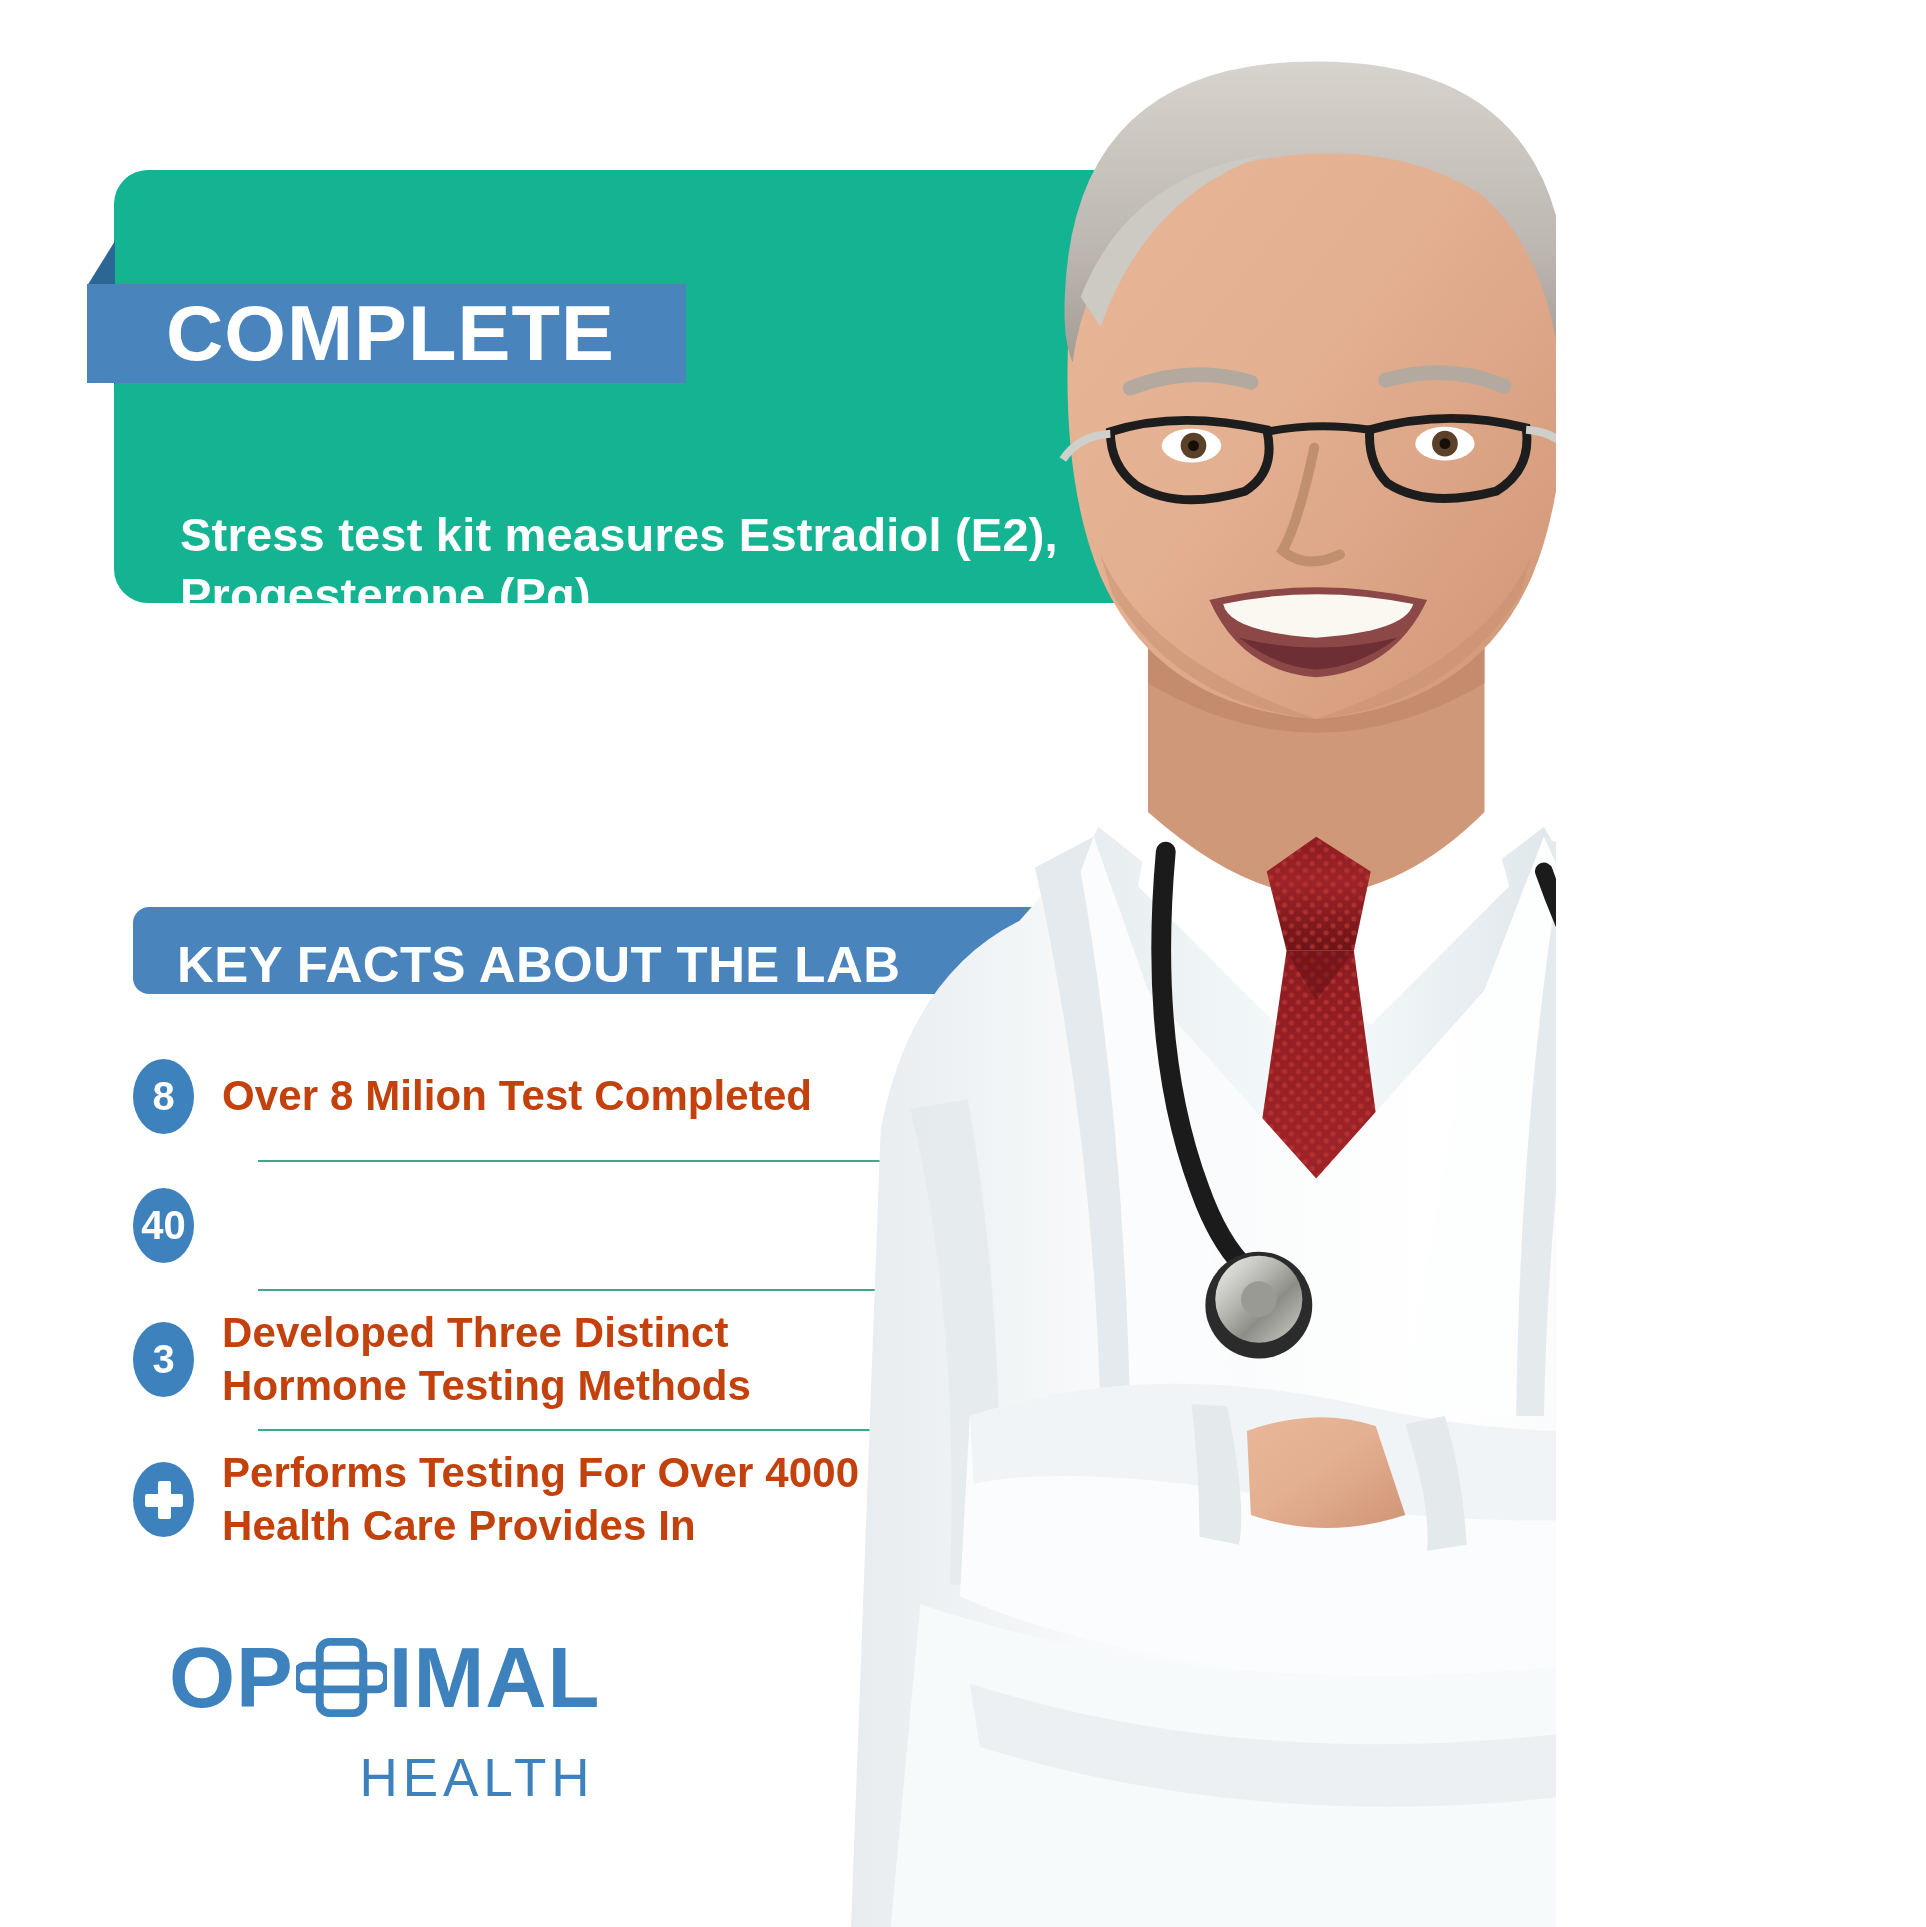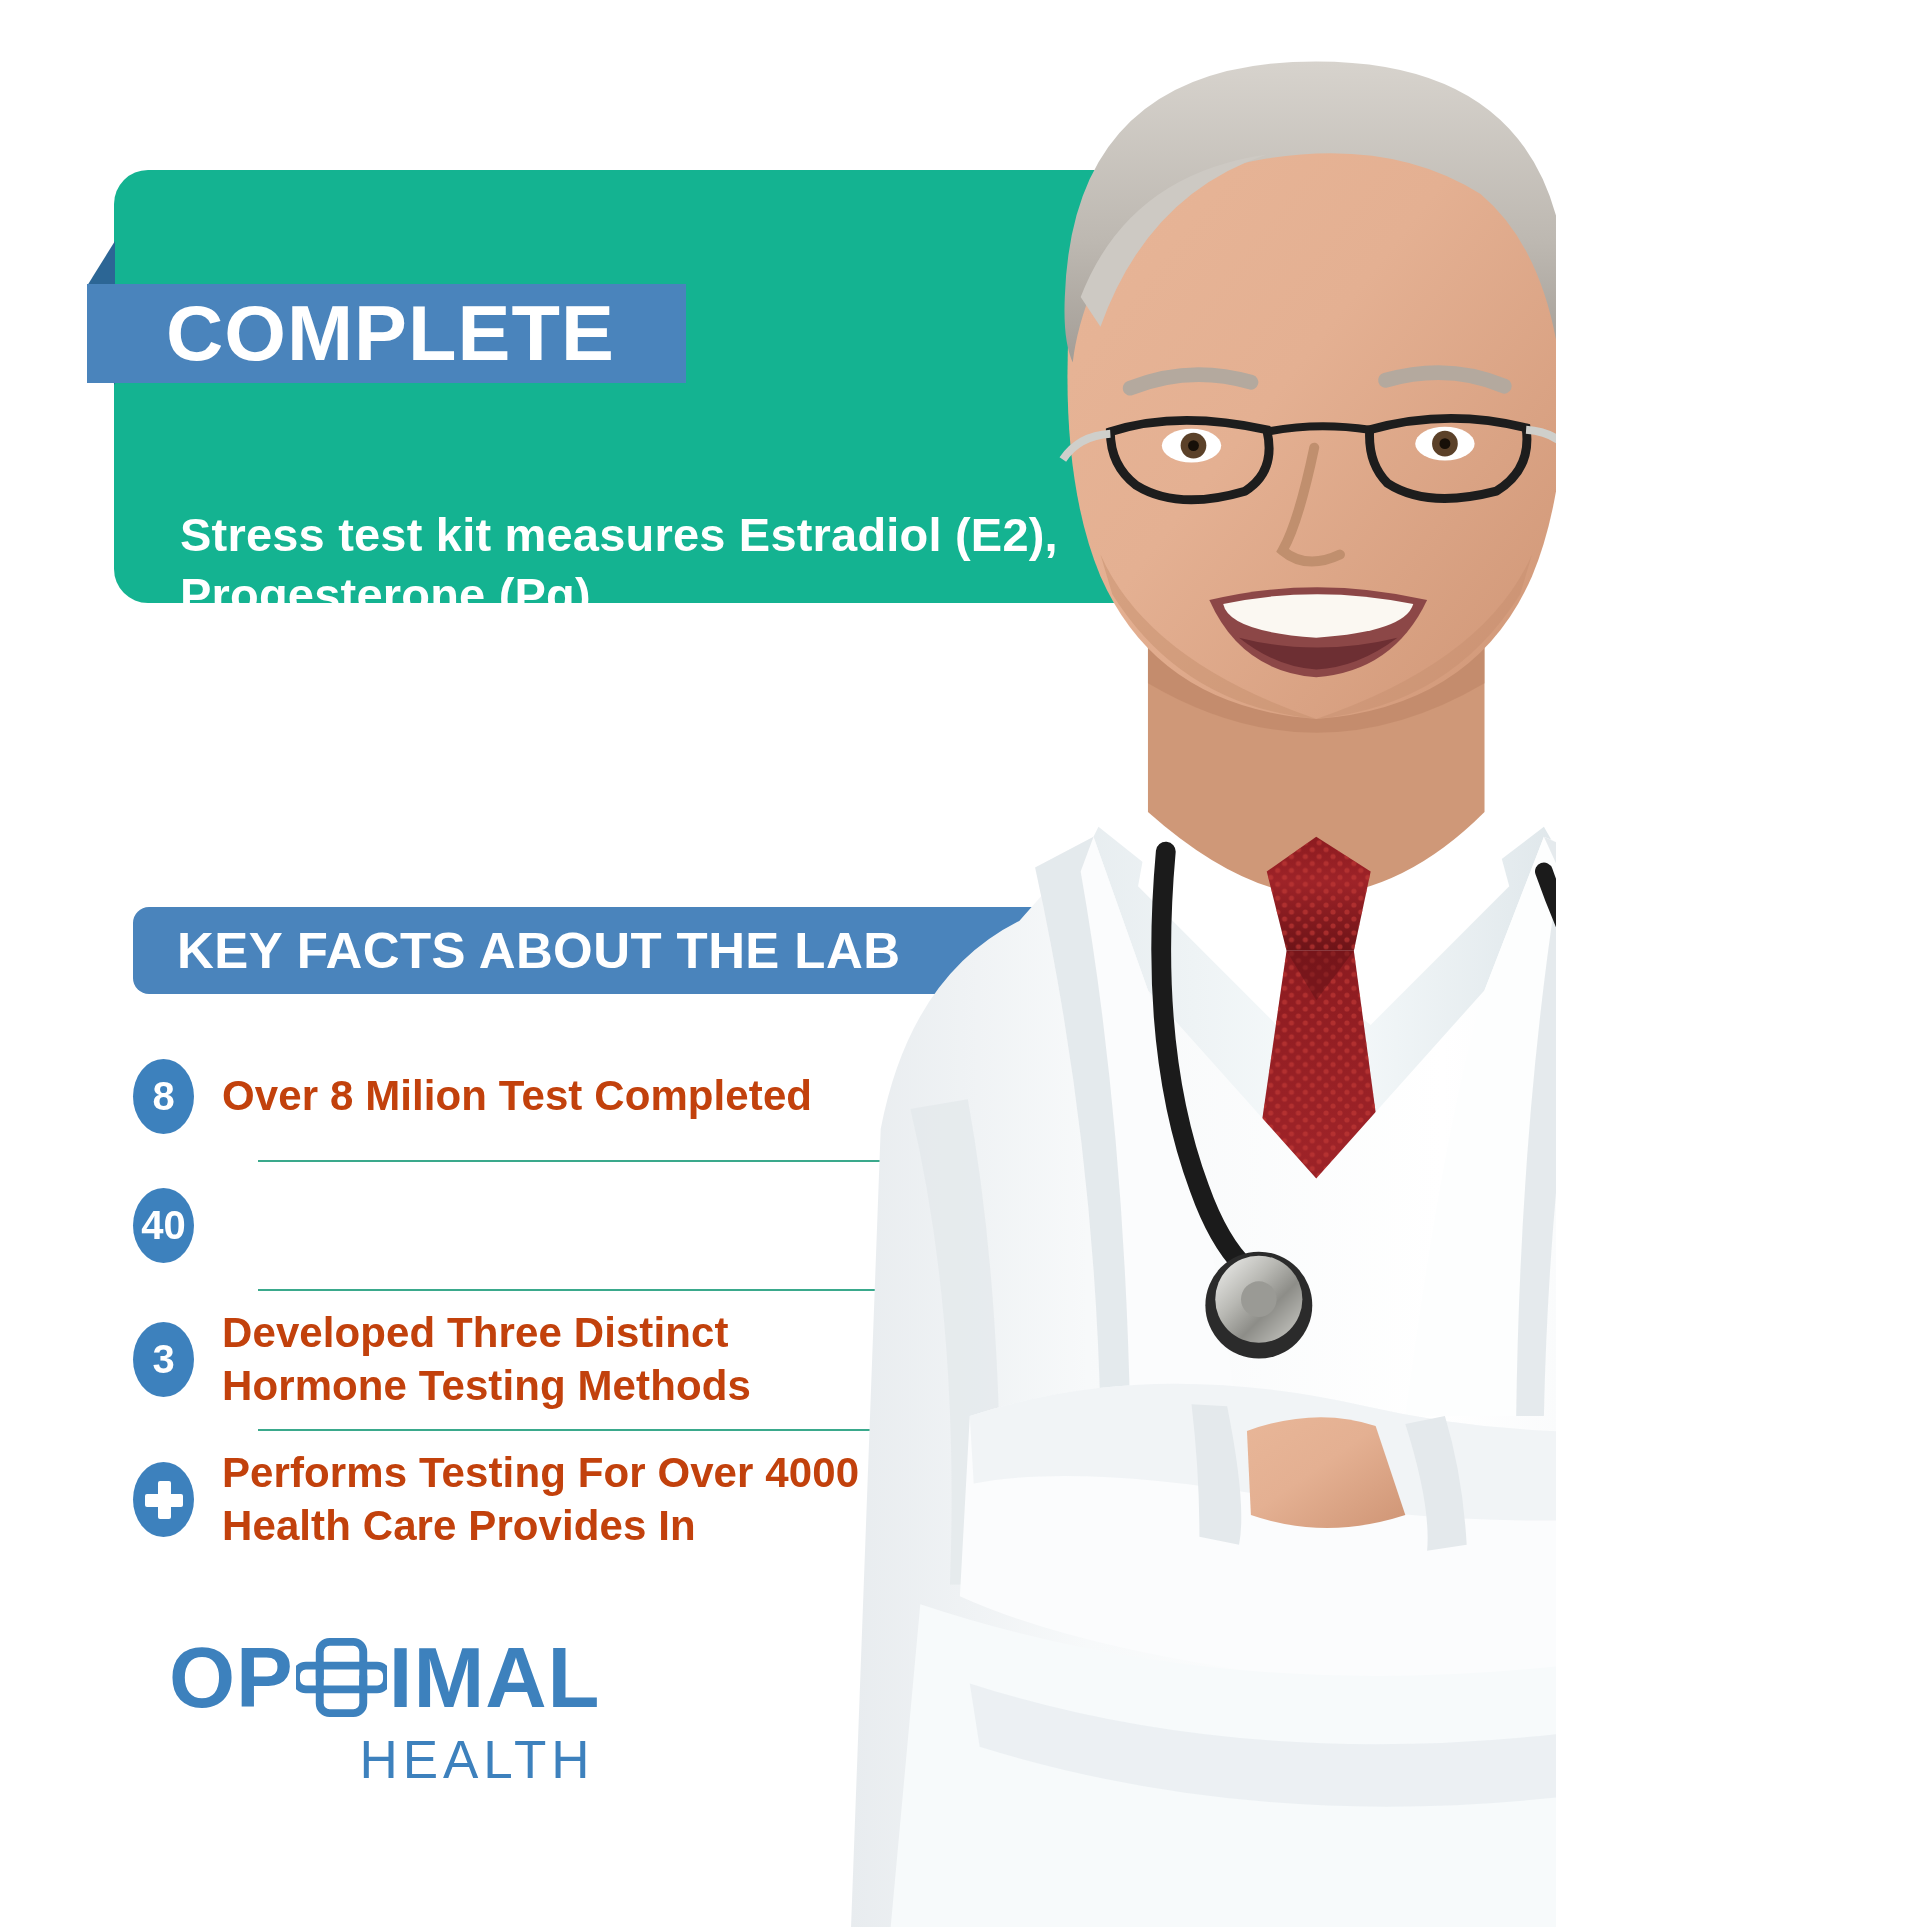--- a/index.html
+++ b/index.html
@@ -95,21 +95,21 @@
   .keyfacts-band {
     position: absolute;
     left: 133px;
     top: 907px;
     width: 921px;
     height: 87px;
     background: #4a84bc;
     border-radius: 16px;
     z-index: 2;
     display: flex;
-    align-items: center;
+    align-items: flex-end;
   }
   .keyfacts-label {
     color: #ffffff;
     font-size: 50px;
     font-weight: bold;
     letter-spacing: 0.4px;
     margin-left: 44px;
     transform: scaleX(1.02);
     transform-origin: left center;
   }
@@ -201,21 +201,21 @@
     margin: 0 2px;
     flex: 0 0 auto;
   }
   .logo-cross svg { display: block; }
   .logo-sub {
     color: #3d81bd;
     font-size: 53px;
     font-weight: 400;
     letter-spacing: 5px;
     text-align: right;
-    margin-top: 6px;
+    margin-top: 24px;
     padding-right: 6px;
   }
 
   
   .doctor {
     position: absolute;
     left: 851px;
     top: 0;
     width: 1075px;
     height: 1928px;

